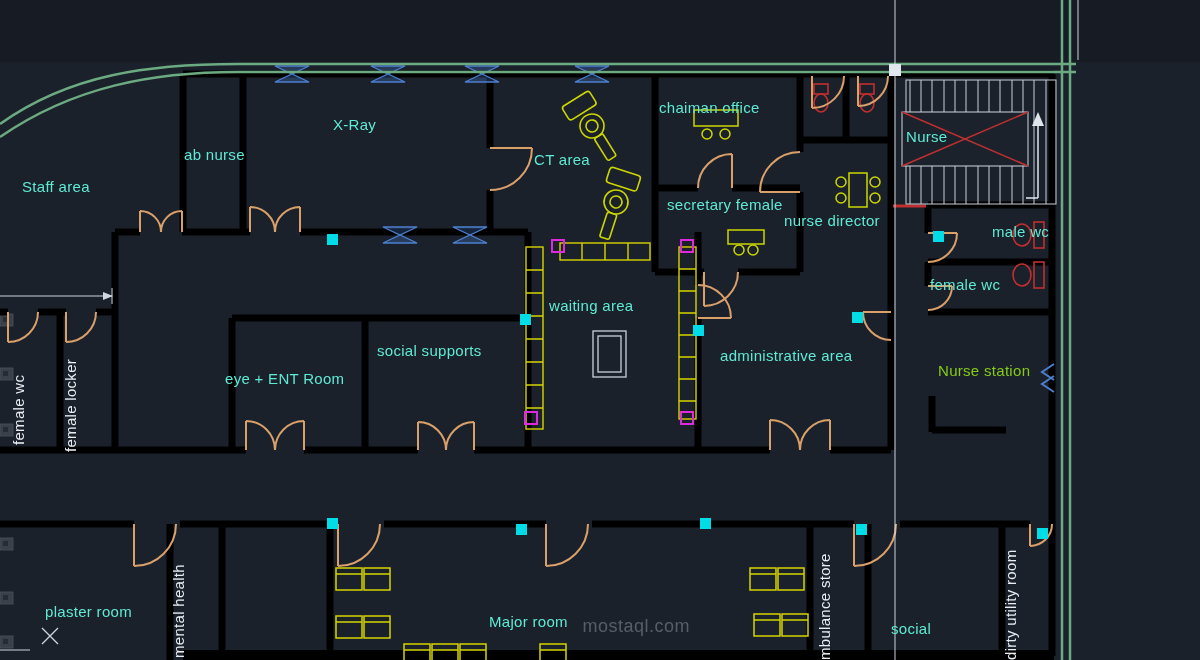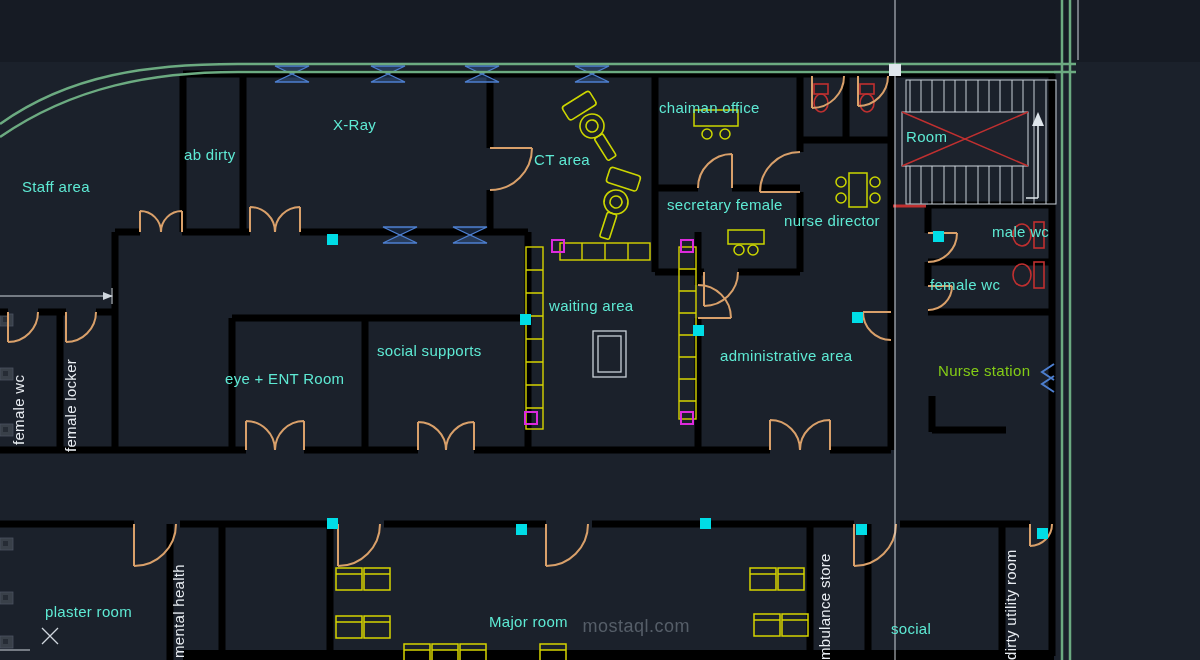--- a/index.html
+++ b/index.html
@@ -287,27 +287,27 @@
       <path d="M1062,0 V660 M1070,0 V660"></path>
     </g>
 
     <g stroke="rgba(225,232,240,0.9)" stroke-width="1">
       <path d="M895,0 V660 M1078,0 V60"></path>
     </g>
     <rect x="889" y="64" width="12" height="12" fill="#dfe6ec"></rect>
   </svg>
 
   <div class="lbl" style="left:22px;top:178px">Staff area</div>
-  <div class="lbl" style="left:184px;top:146px">ab dirty</div>
+  <div class="lbl" style="left:184px;top:146px">ab nurse</div>
   <div class="lbl" style="left:333px;top:116px">X-Ray</div>
   <div class="lbl" style="left:534px;top:151px">CT area</div>
   <div class="lbl" style="left:659px;top:99px">chaiman office</div>
   <div class="lbl" style="left:667px;top:196px">secretary female</div>
   <div class="lbl" style="left:784px;top:212px">nurse director</div>
-  <div class="lbl" style="left:906px;top:128px">Room</div>
+  <div class="lbl" style="left:906px;top:128px">Nurse</div>
   <div class="lbl" style="left:992px;top:223px">male wc</div>
   <div class="lbl" style="left:930px;top:276px">female wc</div>
   <div class="lbl" style="left:549px;top:297px">waiting area</div>
   <div class="lbl" style="left:377px;top:342px">social supports</div>
   <div class="lbl" style="left:225px;top:370px">eye + ENT Room</div>
   <div class="lbl" style="left:720px;top:347px">administrative area</div>
   <div class="lbl red" style="left:938px;top:362px">Nurse station</div>
   <div class="lbl" style="left:45px;top:603px">plaster room</div>
   <div class="lbl" style="left:489px;top:613px">Major room</div>
   <div class="lbl" style="left:891px;top:620px">social</div>

